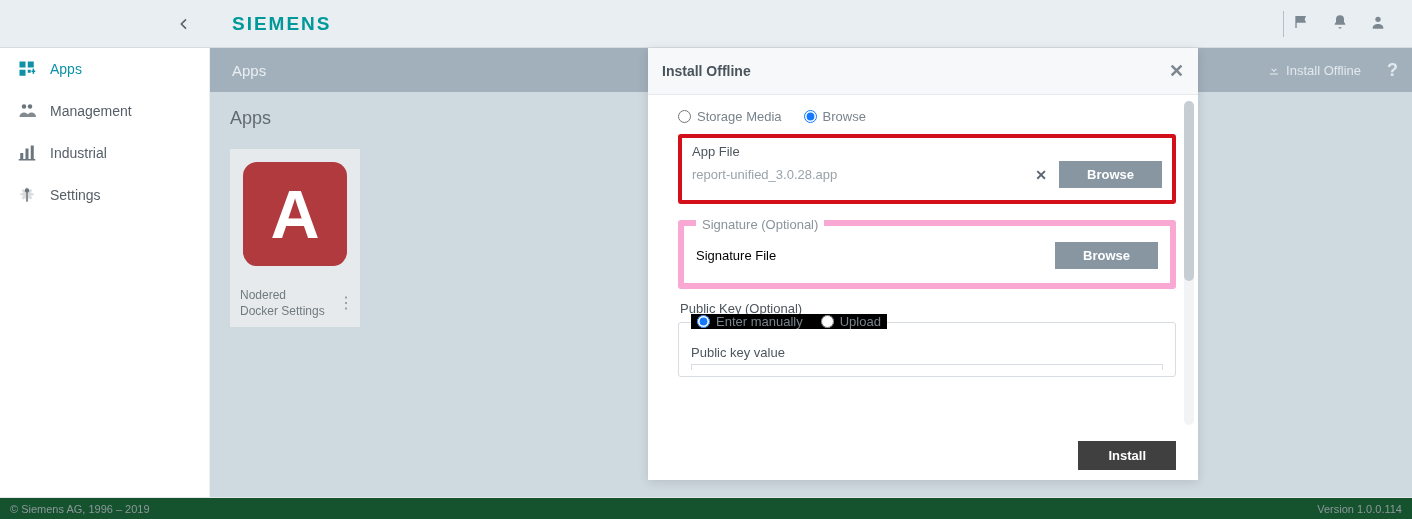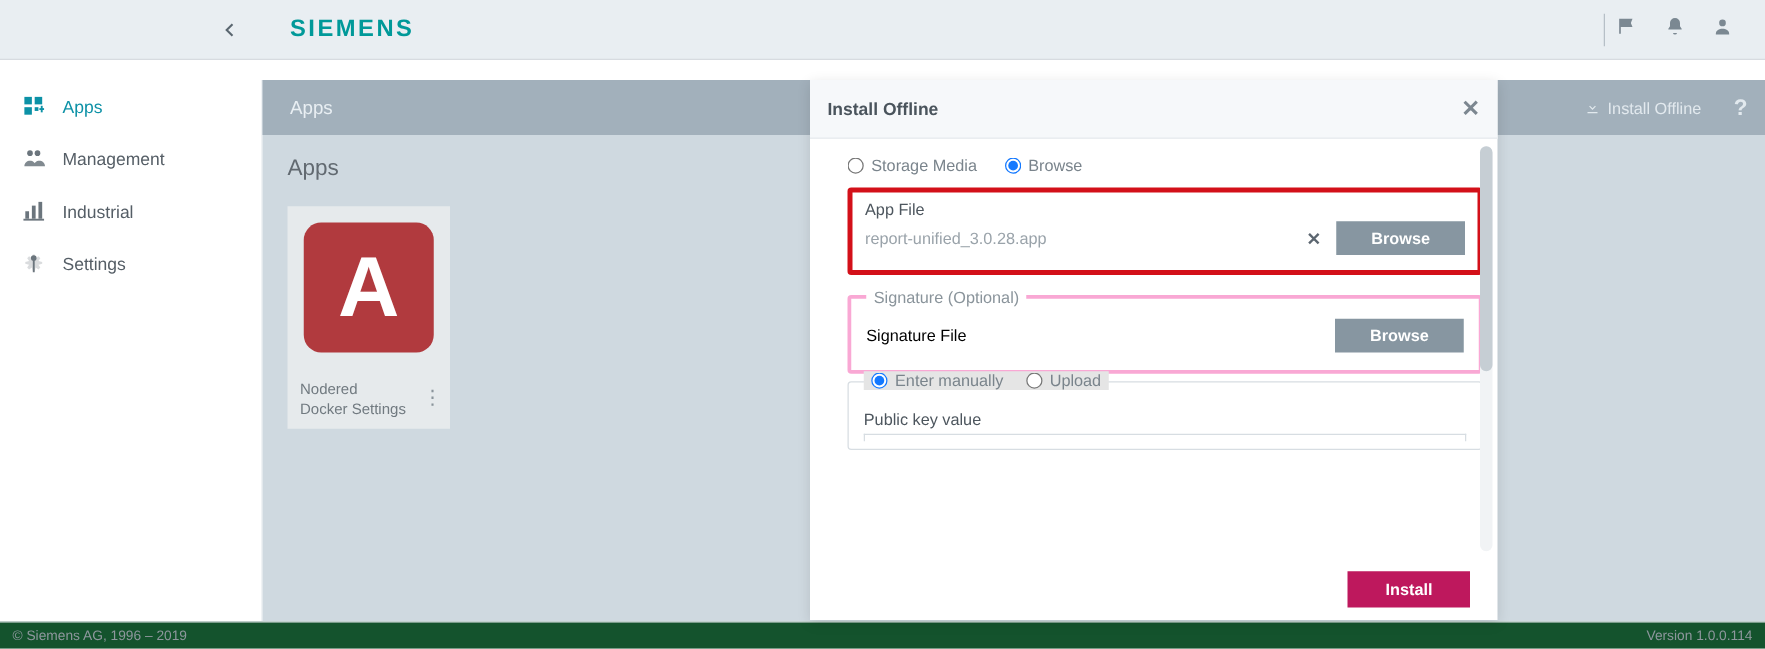--- a/index.html
+++ b/index.html
@@ -11,21 +11,21 @@
   .header { display: flex; align-items: center; height: 48px; background: #e9eef2; border-bottom: 1px solid #d7dbe0; }
   .header-left { width: 210px; display:flex; align-items:center; justify-content:flex-end; padding-right:14px;}
   .collapse-btn { width: 24px; height: 24px; color:#5a6670; font-size:20px; display:flex;align-items:center;justify-content:center; cursor:pointer;}
   .brand { font-weight: 800; letter-spacing: 2px; font-size: 19px; color: #009999; padding-left: 22px; }
   .header-spacer { flex:1; }
   .header-title { color:#7d8b95; font-size:22px; font-weight:300; padding-right:16px;}
   .header-divider{ width:1px;height:26px;background:#b6bfc7;margin:0 10px;}
   .header-icons { display:flex; gap:22px; padding-right:26px; color:#7b8892;}
   .header-icons span{ cursor:pointer; font-size:16px;}
 
-  .body { flex:1; display:flex; min-height:0;margin-top:16px; }
+  .body { flex:1; display:flex; min-height:0; }
 
   
   .sidebar { width:210px; background:#fff; border-right:1px solid #eceff2;}
   .nav-item { display:flex; align-items:center; gap:14px; padding:12px 18px; color:#555e66; font-size:14px; cursor:pointer;}
   .nav-item.active{ color:#0c91a6;}
   .nav-icon{ width:18px; display:flex;justify-content:center;}
   .nav-icon svg{width:18px;height:18px;}
 
   
   .main { flex:1; display:flex; flex-direction:column; background:#cfd9e0; position:relative; }
@@ -45,49 +45,49 @@
   .app-tile-inner{width:104px;height:104px;border-radius:14px;background:#b13a3e;display:flex;align-items:center;justify-content:center;color:#fff;font-size:68px;font-weight:700;}
   .app-meta{padding:8px 6px 8px 10px;color:#717a80;font-size:12px;line-height:1.35;position:relative;}
   .app-menu{position:absolute;right:6px;top:50%;transform:translateY(-50%);color:#8a949b;font-size:16px;cursor:pointer;letter-spacing:0;}
 
   
   .modal{ position:absolute; left:438px; top:0; width:550px; background:#fff; box-shadow:0 2px 10px rgba(0,0,0,.12); display:flex;flex-direction:column; height:432px;}
   .modal-header{display:flex;align-items:center;justify-content:space-between;padding:12px 14px;border-bottom:1px solid #e5e9ed; background:#f6f8fa;}
   .modal-title{color:#4a545c;font-size:14px;font-weight:600;}
   .modal-close{color:#7c8790;font-size:18px;font-weight:700;cursor:pointer;}
 
-  .modal-body{flex:1; padding:14px 12px 0 30px; overflow:hidden; position:relative;}
+  .modal-body{flex:1; padding:14px 22px 0 30px; overflow:hidden; position:relative;}
   .scroll-track{position:absolute;right:4px;top:6px;bottom:6px;width:10px;background:#f1f3f5;border-radius:5px;}
   .scroll-thumb{position:absolute;left:0;right:0;top:0;height:180px;background:#c6ced4;border-radius:5px;}
 
   .radio-row{display:flex;gap:22px;font-size:13px;color:#7a848c;margin-bottom:10px;align-items:center;}
   .radio-row label{display:flex;align-items:center;gap:6px;cursor:pointer;}
   input[type=radio]{accent-color:#1479ff;width:13px;height:13px;}
 
   .field-group{border:4px solid #d31019;border-radius:3px;padding:6px 10px 12px 10px;margin-bottom:8px;position:relative;}
   .field-label{color:#4d565e;font-size:13px;margin-bottom:2px;}
   .file-row{display:flex;align-items:center;gap:8px;}
   .filename{flex:1;color:#9aa3aa;font-size:13px;padding:2px 0;}
   .clear-x{color:#5c6670;font-size:14px;cursor:pointer;padding:0 4px;font-weight:700;}
   .browse-btn{background:#8796a1;color:#fff;border:none;font-size:13px;padding:6px 28px;cursor:pointer;font-weight:600;}
 
-  .fieldset{border:3px solid #f9a8d4;border-radius:3px;padding:16px 12px 14px 12px;margin:16px 0 6px 0;position:relative;}
+  .fieldset{border:6px solid #f9a8d4;border-radius:3px;padding:16px 12px 14px 12px;margin:16px 0 6px 0;position:relative;}
   .fieldset-legend{position:absolute;top:-9px;left:12px;background:#fff;padding:0 6px;color:#8a949b;font-size:13px;}
   .sig-row{display:flex;align-items:center;justify-content:space-between;}
   .sig-label{color:#000000;font-size:13px;}
 
   .section-title{color:#4c555d;font-size:13px;font-weight:500;margin:12px 0 6px 2px;}
   .pk-fieldset{border:1px solid #d7dde2;border-top:1px solid #d7dde2;border-radius:3px;padding:12px 12px 6px 12px;position:relative;}
-  .pk-legend-row{position:absolute;top:-9px;left:12px;background:#e5e5e5;padding:0 6px;display:flex;gap:18px;font-size:13px;color:#7a848c;}
+  .pk-legend-row{position:absolute;top:-9px;left:12px;background:#000000;padding:0 6px;display:flex;gap:18px;font-size:13px;color:#7a848c;}
   .pk-legend-row label{display:flex;align-items:center;gap:6px;cursor:pointer;}
   .pk-value-label{color:#4d565e;font-size:13px;font-weight:500;margin-top:10px;}
   .pk-input-top{height:6px;border:1px solid #d7dde2;border-bottom:none;margin-top:4px;}
 
   .modal-footer{display:flex;justify-content:flex-end;padding:10px 22px;}
-  .install-btn{background:#be185d;color:#fff;border:none;font-size:13px;padding:7px 30px;cursor:pointer;font-weight:700;}
+  .install-btn{background:#404040;color:#fff;border:none;font-size:13px;padding:7px 30px;cursor:pointer;font-weight:700;}
 
   .footer{height:22px;border-top:1px solid #e4e8ec;display:flex;align-items:center;justify-content:space-between;color:#8e979d;font-size:11px;padding:0 10px;background:#14532d;}
 </style>
 </head>
 <body>
 
 <div class="root">
 
   <div class="header">
     <div class="header-left">
@@ -226,20 +226,21 @@
           </div>
 
           <div class="fieldset">
             <div class="fieldset-legend">Signature (Optional)</div>
             <div class="sig-row">
               <div class="sig-label">Signature File</div>
               <button class="browse-btn">Browse</button>
             </div>
           </div>
 
+          <div class="section-title">Public Key (Optional)</div>
           <div class="pk-fieldset">
             <div class="pk-legend-row">
               <label>
                 <input type="radio" name="pk" checked="" style="">
                 <span>Enter manually</span>
               </label>
               <label>
                 <input type="radio" name="pk" style="">
                 <span>Upload</span>
               </label>

